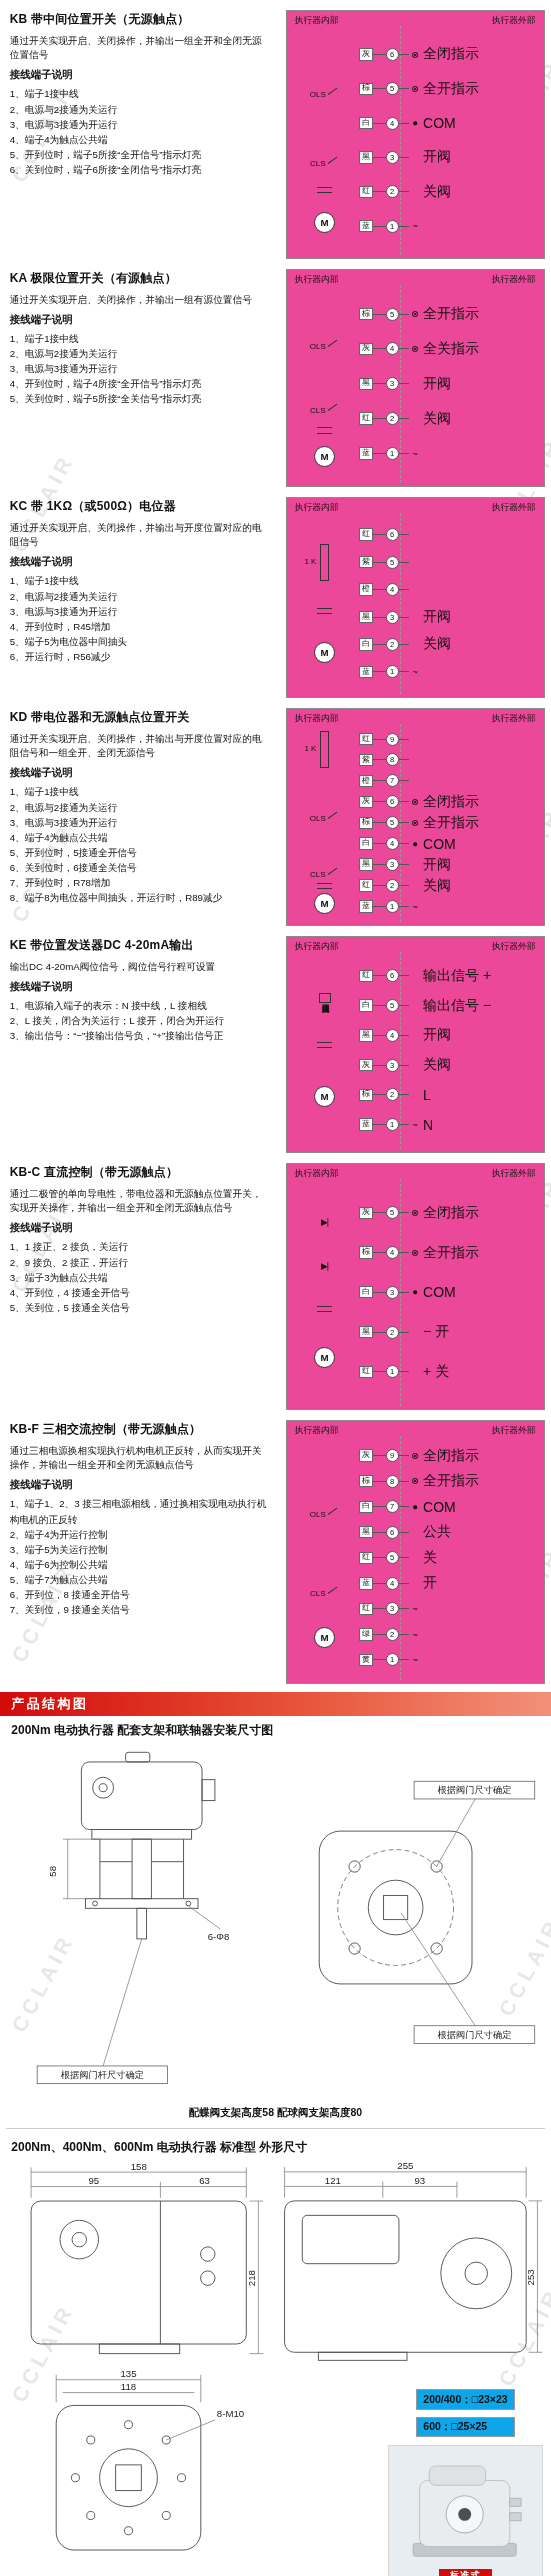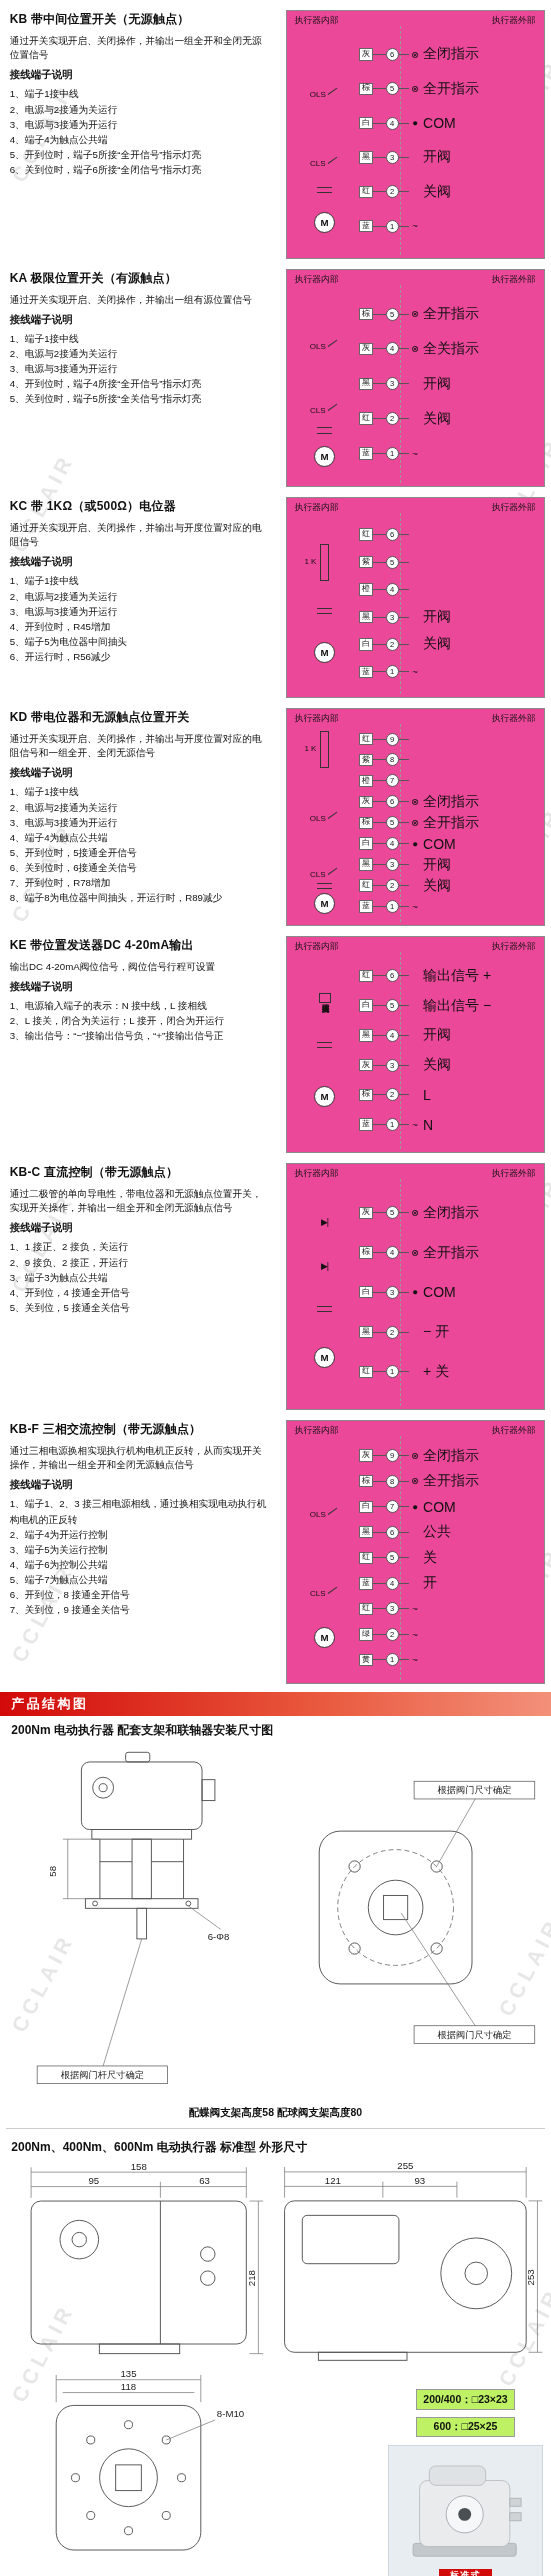--- a/index.html
+++ b/index.html
@@ -49,21 +49,21 @@
 
   
   .block-title{position:relative;z-index:1;font-size:12px;font-weight:bold;padding:6.4px 0 1.6px 11.3px;}
   .mount-row{position:relative;z-index:1;display:flex;justify-content:space-between;padding:0 4.8px;}
   .mount-caption{position:relative;z-index:1;text-align:center;font-size:10.5px;font-weight:bold;padding:3.2px 0 8px;border-bottom:0.8px solid #ccc;margin:0 6.4px;}
   .outline-title{padding-top:9.7px;}
   .outline-row{position:relative;z-index:1;display:flex;justify-content:space-between;padding:1.6px 3.2px 0;}
   .outline-row2{position:relative;z-index:1;display:flex;justify-content:space-between;align-items:flex-start;padding:0 8px 11.3px;}
   .drive-and-photo{display:flex;flex-direction:column;align-items:center;gap:8px;padding-top:19.3px;}
   .drive-notes{display:flex;flex-direction:column;gap:6.4px;font-size:10.5px;font-weight:bold;}
-  .drive-notes div{border:0.8px solid #999;padding:2.4px 6.4px;background:#bef264;text-align:center;}
+  .drive-notes div{border:0.8px solid #999;padding:2.4px 6.4px;background:#0ea5e9;}
   .photo-wrap{display:flex;flex-direction:column;align-items:center;gap:3.2px;background:#e8edf1;padding:6.4px 8px 4.8px;border:0.8px solid #cfd6dc;}
   .photo-label{background:#d20a0a;color:#fff;font-size:8.8px;font-weight:bold;padding:1.6px 11.3px;letter-spacing:1.6px;}
   svg text{font-family:"Liberation Sans","DejaVu Sans",sans-serif;}
 </style>
 </head>
 <body>
 
 <div class="page">
   <div id="watermarks">
       <span class="wm" style="left: -11.3px; top: 121px;">CCLAIR</span>

